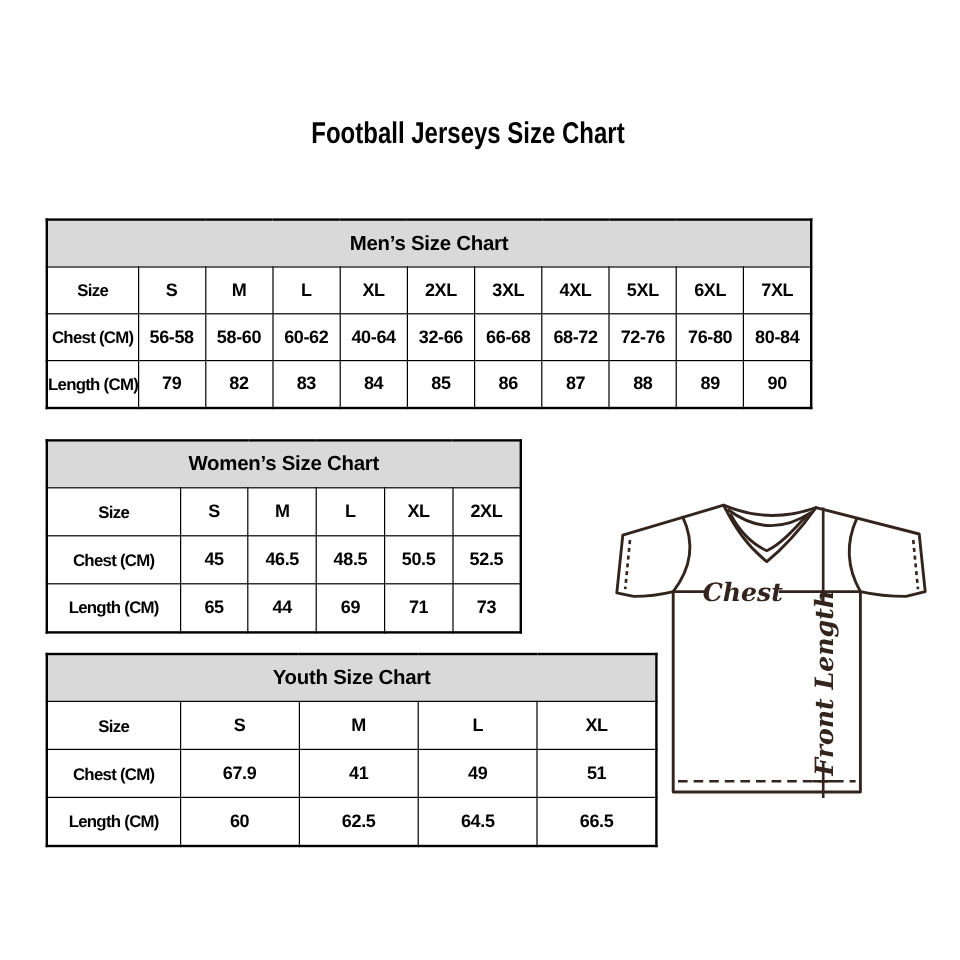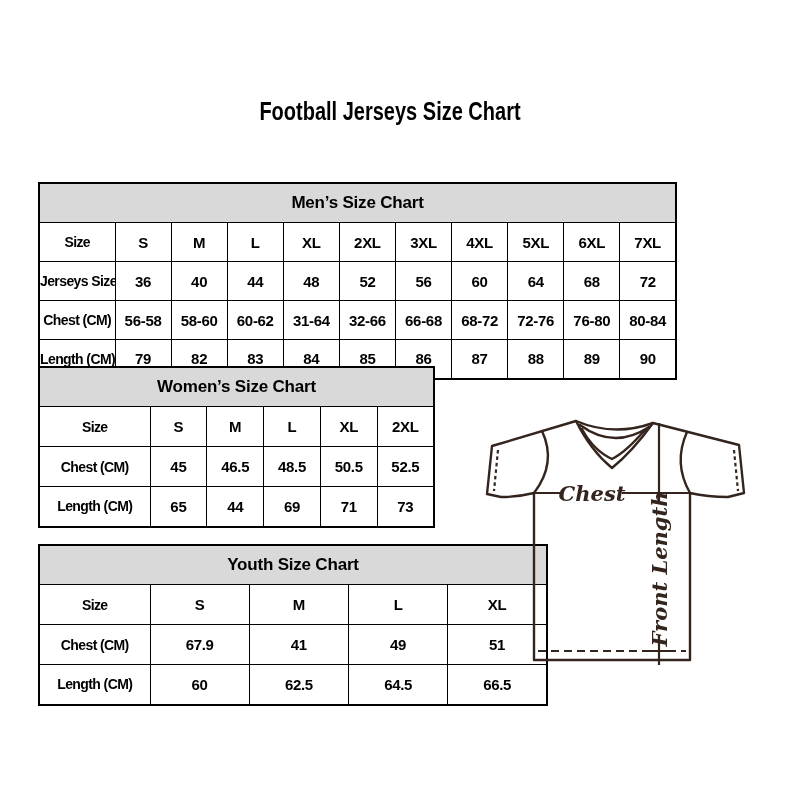--- a/index.html
+++ b/index.html
@@ -24,21 +24,21 @@
   }
   .tbl th.hdr { background:#d9d9d9; font-size:17px; height:38px; letter-spacing:-0.2px; }
   .tbl td { font-size:15px; letter-spacing:-0.3px; }
   .tbl td.lbl { font-size:14px; letter-spacing:-0.6px; }
   .mens   { left:38px; top:148px; width:639px;margin-top:34px; }
   .mens   tbody tr { height:39px; }
   .womens { left:38px; top:366px; width:397px; }
   .womens tbody tr { height:40px; }
   .youth  { left:38px; top:544px; width:510px; }
   .youth  tbody tr { height:40px; }
-  .jersey-wrap { position:absolute; left:478px; top:393px; width:290px; height:290px; }
+  .jersey-wrap { position:absolute; left:505px; top:393px; width:290px; height:290px; }
   .jline  { stroke:#33241d; fill:none; stroke-width:2.4; stroke-linejoin:round; stroke-linecap:round; }
   .jmeas  { stroke:#33241d; fill:none; stroke-width:2.2; stroke-linecap:butt; }
   .jdash  { stroke:#33241d; fill:none; stroke-width:2.2; }
   .jtext  {
     font-family:"DejaVu Serif", serif; font-style:italic; font-weight:bold;
     font-size:21px; fill:#33241d;
   }
 </style>
 </head>
 <body>
@@ -63,38 +63,25 @@
         <td>L</td>
         <td>XL</td>
         <td>2XL</td>
         <td>3XL</td>
         <td>4XL</td>
         <td>5XL</td>
         <td>6XL</td>
         <td>7XL</td>
       </tr>
       <tr>
-        <td class="lbl">Jerseys Size</td>
-        <td>36</td>
-        <td>40</td>
-        <td>44</td>
-        <td>48</td>
-        <td>52</td>
-        <td>56</td>
-        <td>60</td>
-        <td>64</td>
-        <td>68</td>
-        <td>72</td>
-      </tr>
-      <tr>
         <td class="lbl">Chest (CM)</td>
         <td>56-58</td>
         <td>58-60</td>
         <td>60-62</td>
-        <td>31-64</td>
+        <td>40-64</td>
         <td>32-66</td>
         <td>66-68</td>
         <td>68-72</td>
         <td>72-76</td>
         <td>76-80</td>
         <td>80-84</td>
       </tr>
       <tr>
         <td class="lbl">Length (CM)</td>
         <td>79</td>

